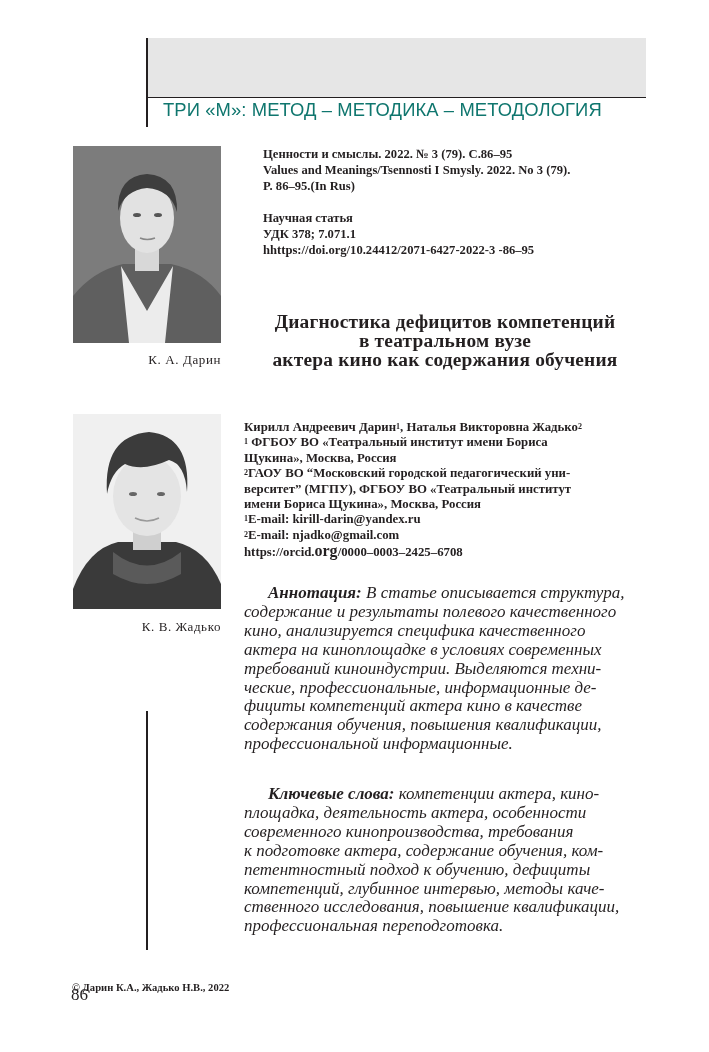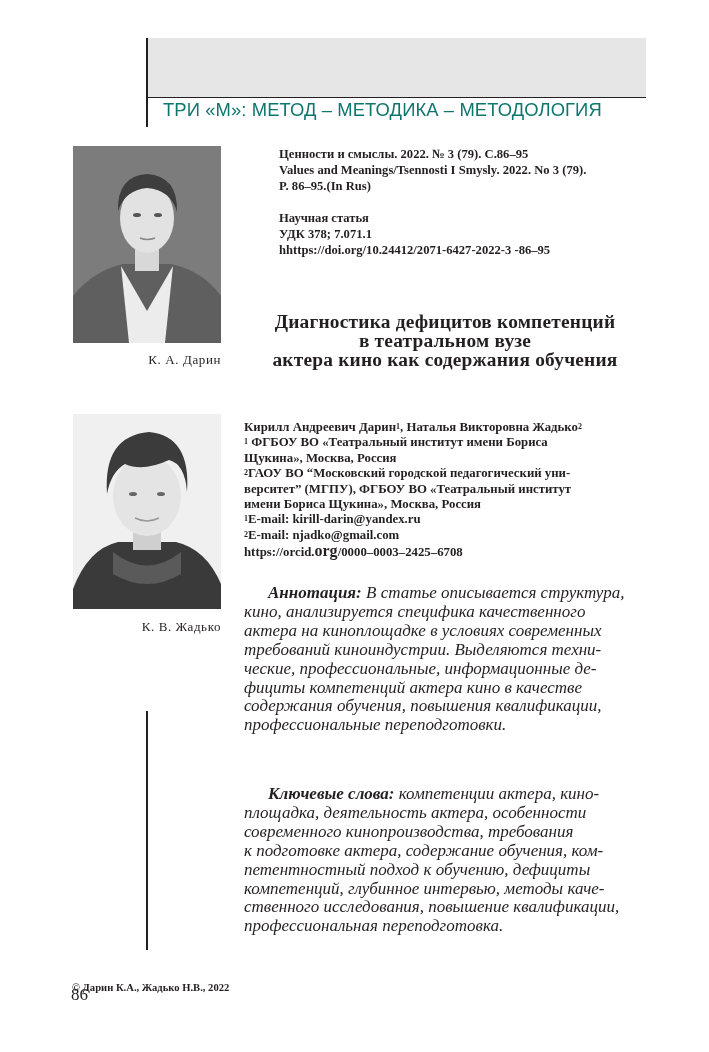--- a/index.html
+++ b/index.html
@@ -14,21 +14,21 @@
 
     
     .photo { background: #8a8a8a; overflow: hidden; }
     .photo1 { left: 73px; top: 146px; width: 148px; height: 197px; background: linear-gradient(135deg, #6f6f6f 0%, #8d8d8d 45%, #6a6a6a 100%); }
     .photo2 { left: 73px; top: 414px; width: 148px; height: 195px; background: #f2f2f2; }
     .caption { font-family: "Liberation Serif", serif; font-weight: normal; font-size: 13px; text-align: right; width: 148px; letter-spacing: 0.6px; }
     .cap1 { left: 73px; top: 352px; }
     .cap2 { left: 73px; top: 619px; }
 
     
-    .meta { left: 263px; top: 146px; font-family: "Liberation Serif", serif; font-weight: bold; font-size: 12.6px; line-height: 16px; white-space: nowrap; margin-left: 16px; }
+    .meta { left: 263px; top: 146px; font-family: "Liberation Serif", serif; font-weight: bold; font-size: 12.6px; line-height: 16px; white-space: nowrap; }
     .meta .gap { height: 16px; }
 
     
     .title { left: 240px; top: 312px; width: 410px; text-align: center; font-family: "Liberation Serif", serif; font-weight: bold; font-size: 19.4px; line-height: 19px; letter-spacing: 0.2px; }
     .title div { white-space: nowrap; }
 
     
     .authors { left: 244px; top: 420px; font-family: "Liberation Serif", serif; font-weight: bold; font-size: 12.8px; line-height: 15.4px; white-space: nowrap; }
     .authors sup { font-size: 8px; vertical-align: top; position: relative; top: -1px; }
     .authors .big { font-size: 16px; }
@@ -115,27 +115,28 @@
   <div><sup>2</sup><span>ГАОУ ВО “Московский городской педагогический уни-</span></div>
   <div>верситет” (МГПУ), ФГБОУ ВО «Театральный институт</div>
   <div>имени Бориса Щукина», Москва, Россия</div>
   <div><sup>1</sup><span>E-mail: kirill-darin@yandex.ru</span></div>
   <div><sup>2</sup><span>E-mail: njadko@gmail.com</span></div>
   <div><span>https://orcid.</span><span class="big">org</span><span>/0000–0003–2425–6708</span></div>
 </div>
 
 <div class="abs abstract">
   <div class="line ind"><b>Аннотация:</b><span> В статье описывается структура,</span></div>
+  <div class="line">содержание и результаты полевого качественного</div>
   <div class="line">кино, анализируется специфика качественного</div>
   <div class="line">актера на киноплощадке в условиях современных</div>
   <div class="line">требований киноиндустрии. Выделяются техни-</div>
   <div class="line">ческие, профессиональные, информационные де-</div>
   <div class="line">фициты компетенций актера кино в качестве</div>
   <div class="line">содержания обучения, повышения квалификации,</div>
-  <div class="line">профессиональные переподготовки.</div>
+  <div class="line">профессиональной информационные.</div>
 </div>
 
 <div class="abs abstract kw">
   <div class="line ind"><b>Ключевые слова:</b><span> компетенции актера, кино-</span></div>
   <div class="line">площадка, деятельность актера, особенности</div>
   <div class="line">современного кинопроизводства, требования</div>
   <div class="line">к подготовке актера, содержание обучения, ком-</div>
   <div class="line">петентностный подход к обучению, дефициты</div>
   <div class="line">компетенций, глубинное интервью, методы каче-</div>
   <div class="line">ственного исследования, повышение квалификации,</div>

